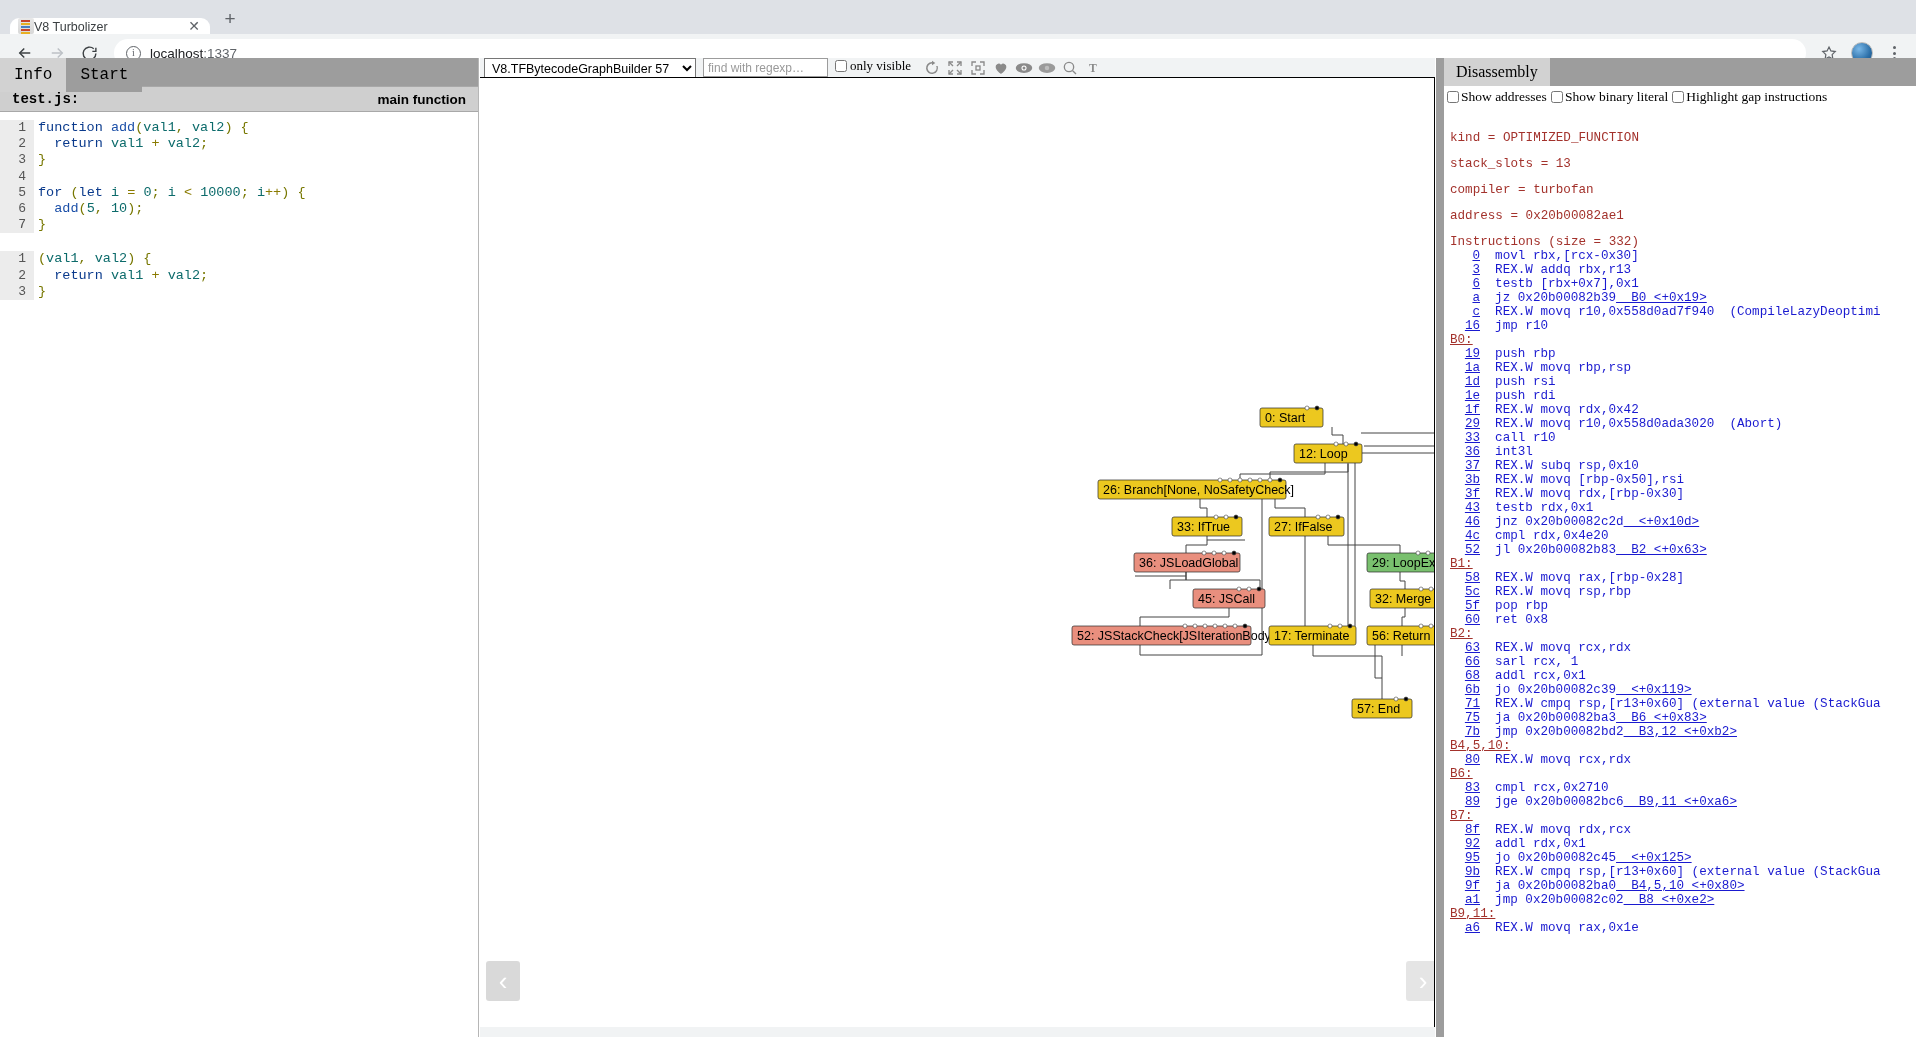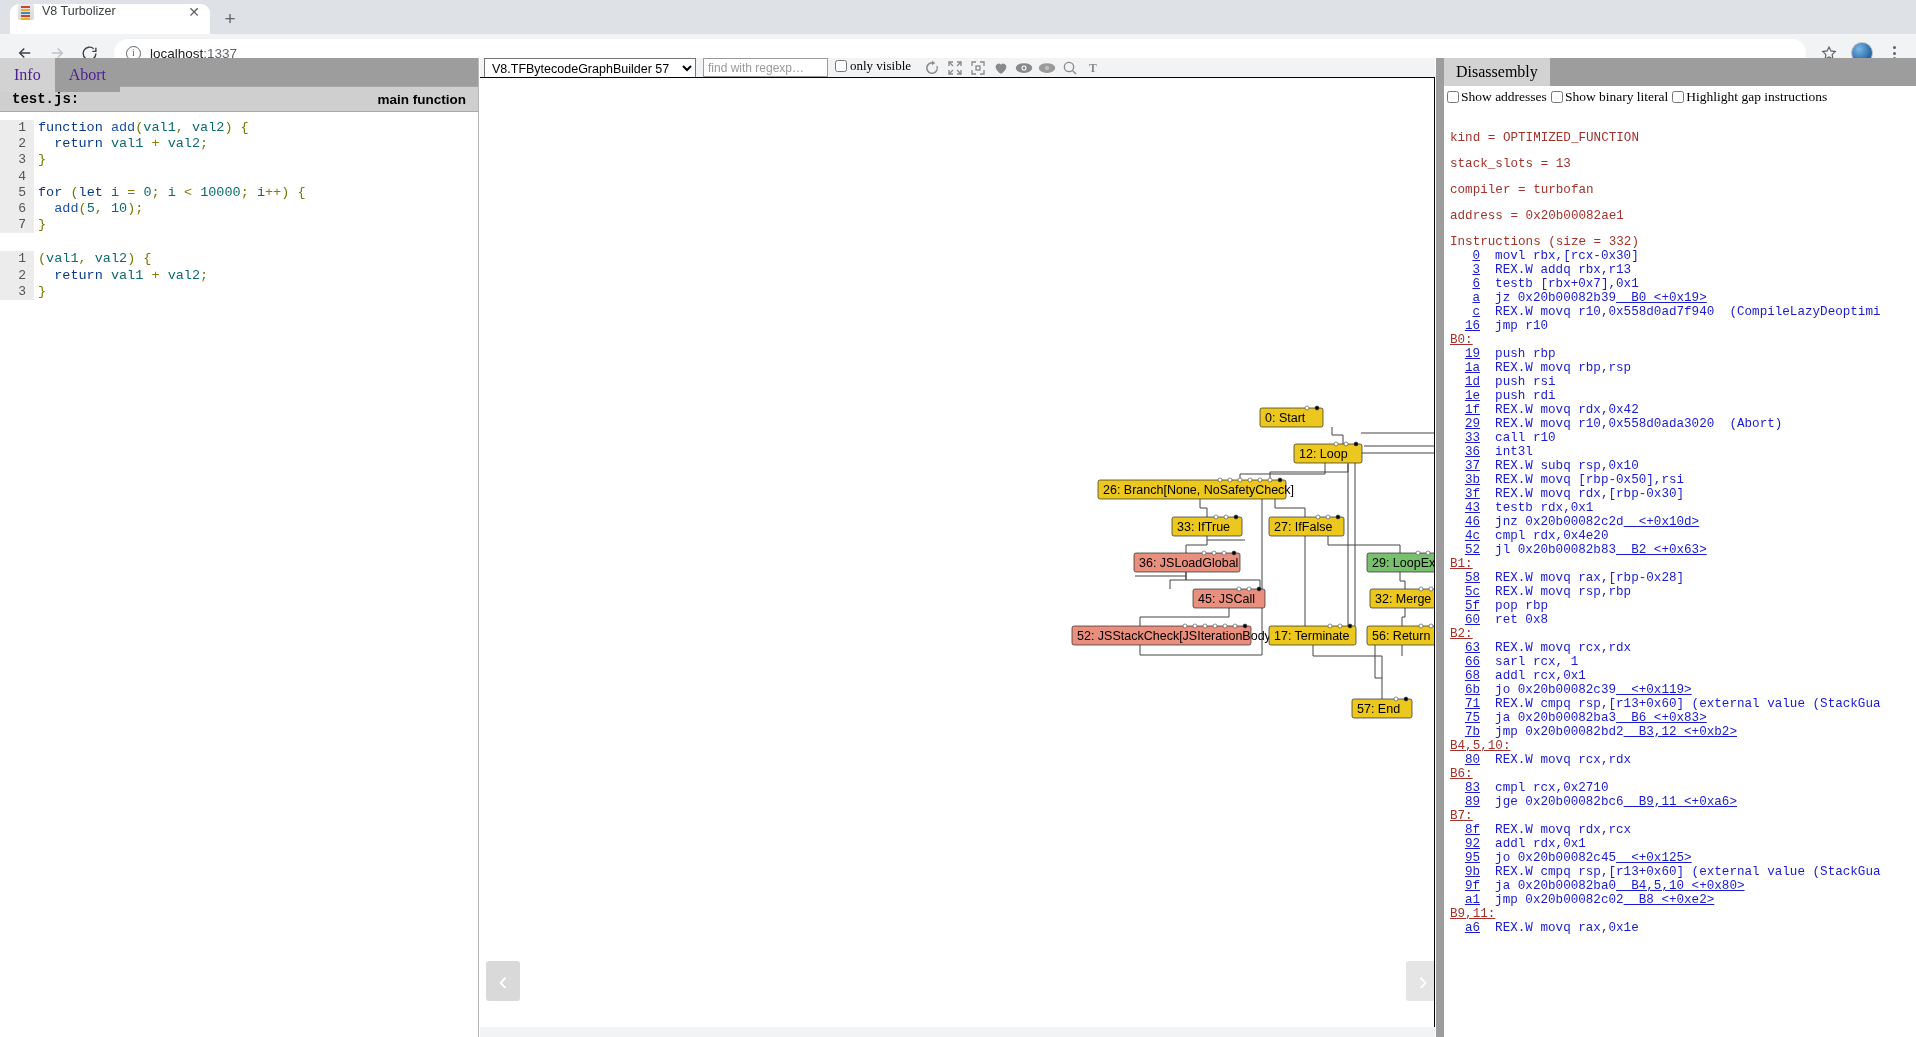--- a/index.html
+++ b/index.html
@@ -11,25 +11,25 @@
     background: #ffffff;
   }
 
   
   #browser-chrome { width: 1916px; background: #dee1e6; }
   #tab-strip {
     height: 34px; display: flex; align-items: flex-end;
     padding-left: 10px; background: #dee1e6; position: relative;
   }
   .tab {
-    height: 30px; width: 200px;
+    height: 16px; width: 200px;
     background: #ffffff;
     border-radius: 9px 9px 0 0;
-    display: flex; align-items: flex-start;
-    padding: 0 8px; gap: 8px;
+    display: flex; align-items: flex-end;
+    padding: 0 8px; 
     position: relative;
   }
   .tab-favicon {
     width: 16px; height: 16px; flex: 0 0 16px;
     border-radius: 2px;
     background: linear-gradient(180deg,#e8e8e8 0%,#d8d8d8 100%);
     position: relative; overflow: hidden;
   }
   .tab-favicon::before {
     content: ""; position: absolute; left: 3px; top: 2px;
@@ -102,22 +102,23 @@
     background: #ffffff; overflow: hidden;
     border-right: 1px solid #b6b6b6;
   }
   #left-tabs {
     height: 28px; background: #9d9d9d;
     display: flex; align-items: stretch;
     font-family: "Liberation Serif", serif;
   }
   .left-tab {
     padding: 17px 14px; display: flex; align-items: center;
-    font-size: 16px; color: #4c1d95;
+    font-size: 16px; color: #000000;
     background: #9d9d9d;
+    font-family: Liberation Mono, monospace;
   }
   .left-tab.active { background: #d2d2d2; }
   .left-tab:first-child { background: #d2d2d2; }
 
   .src-header {
     background: #cfcfcf; height: 26px;
     display: flex; align-items: center; justify-content: space-between;
     padding: 0 12px;
     border-top: 1px solid #a8a8a8; border-bottom: 1px solid #a8a8a8;
   }
@@ -301,21 +302,21 @@
         <i></i>
       </div>
   </div>
 </div>
 
 <div id="app">
 
   <div id="left-panel">
     <div id="left-tabs">
       <div class="left-tab active">Info</div>
-      <div class="left-tab">Abort</div>
+      <div class="left-tab">Start</div>
     </div>
 
     <div>
       <div class="src-header">
         <span class="name">test.js:</span>
         <span class="kind">main function</span>
       </div>
       <div class="code-block">
           <div class="code-line"><span class="ln">1</span><span class="code-txt"><span class="kw">function</span> <span class="fn">add</span><span class="punc">(</span><span class="var">val1</span><span class="punc">,</span> <span class="var">val2</span><span class="punc">)</span> <span class="punc">{</span></span></div>
           <div class="code-line"><span class="ln">2</span><span class="code-txt">  <span class="kw">return</span> <span class="var">val1</span> <span class="op">+</span> <span class="var">val2</span><span class="punc">;</span></span></div>

